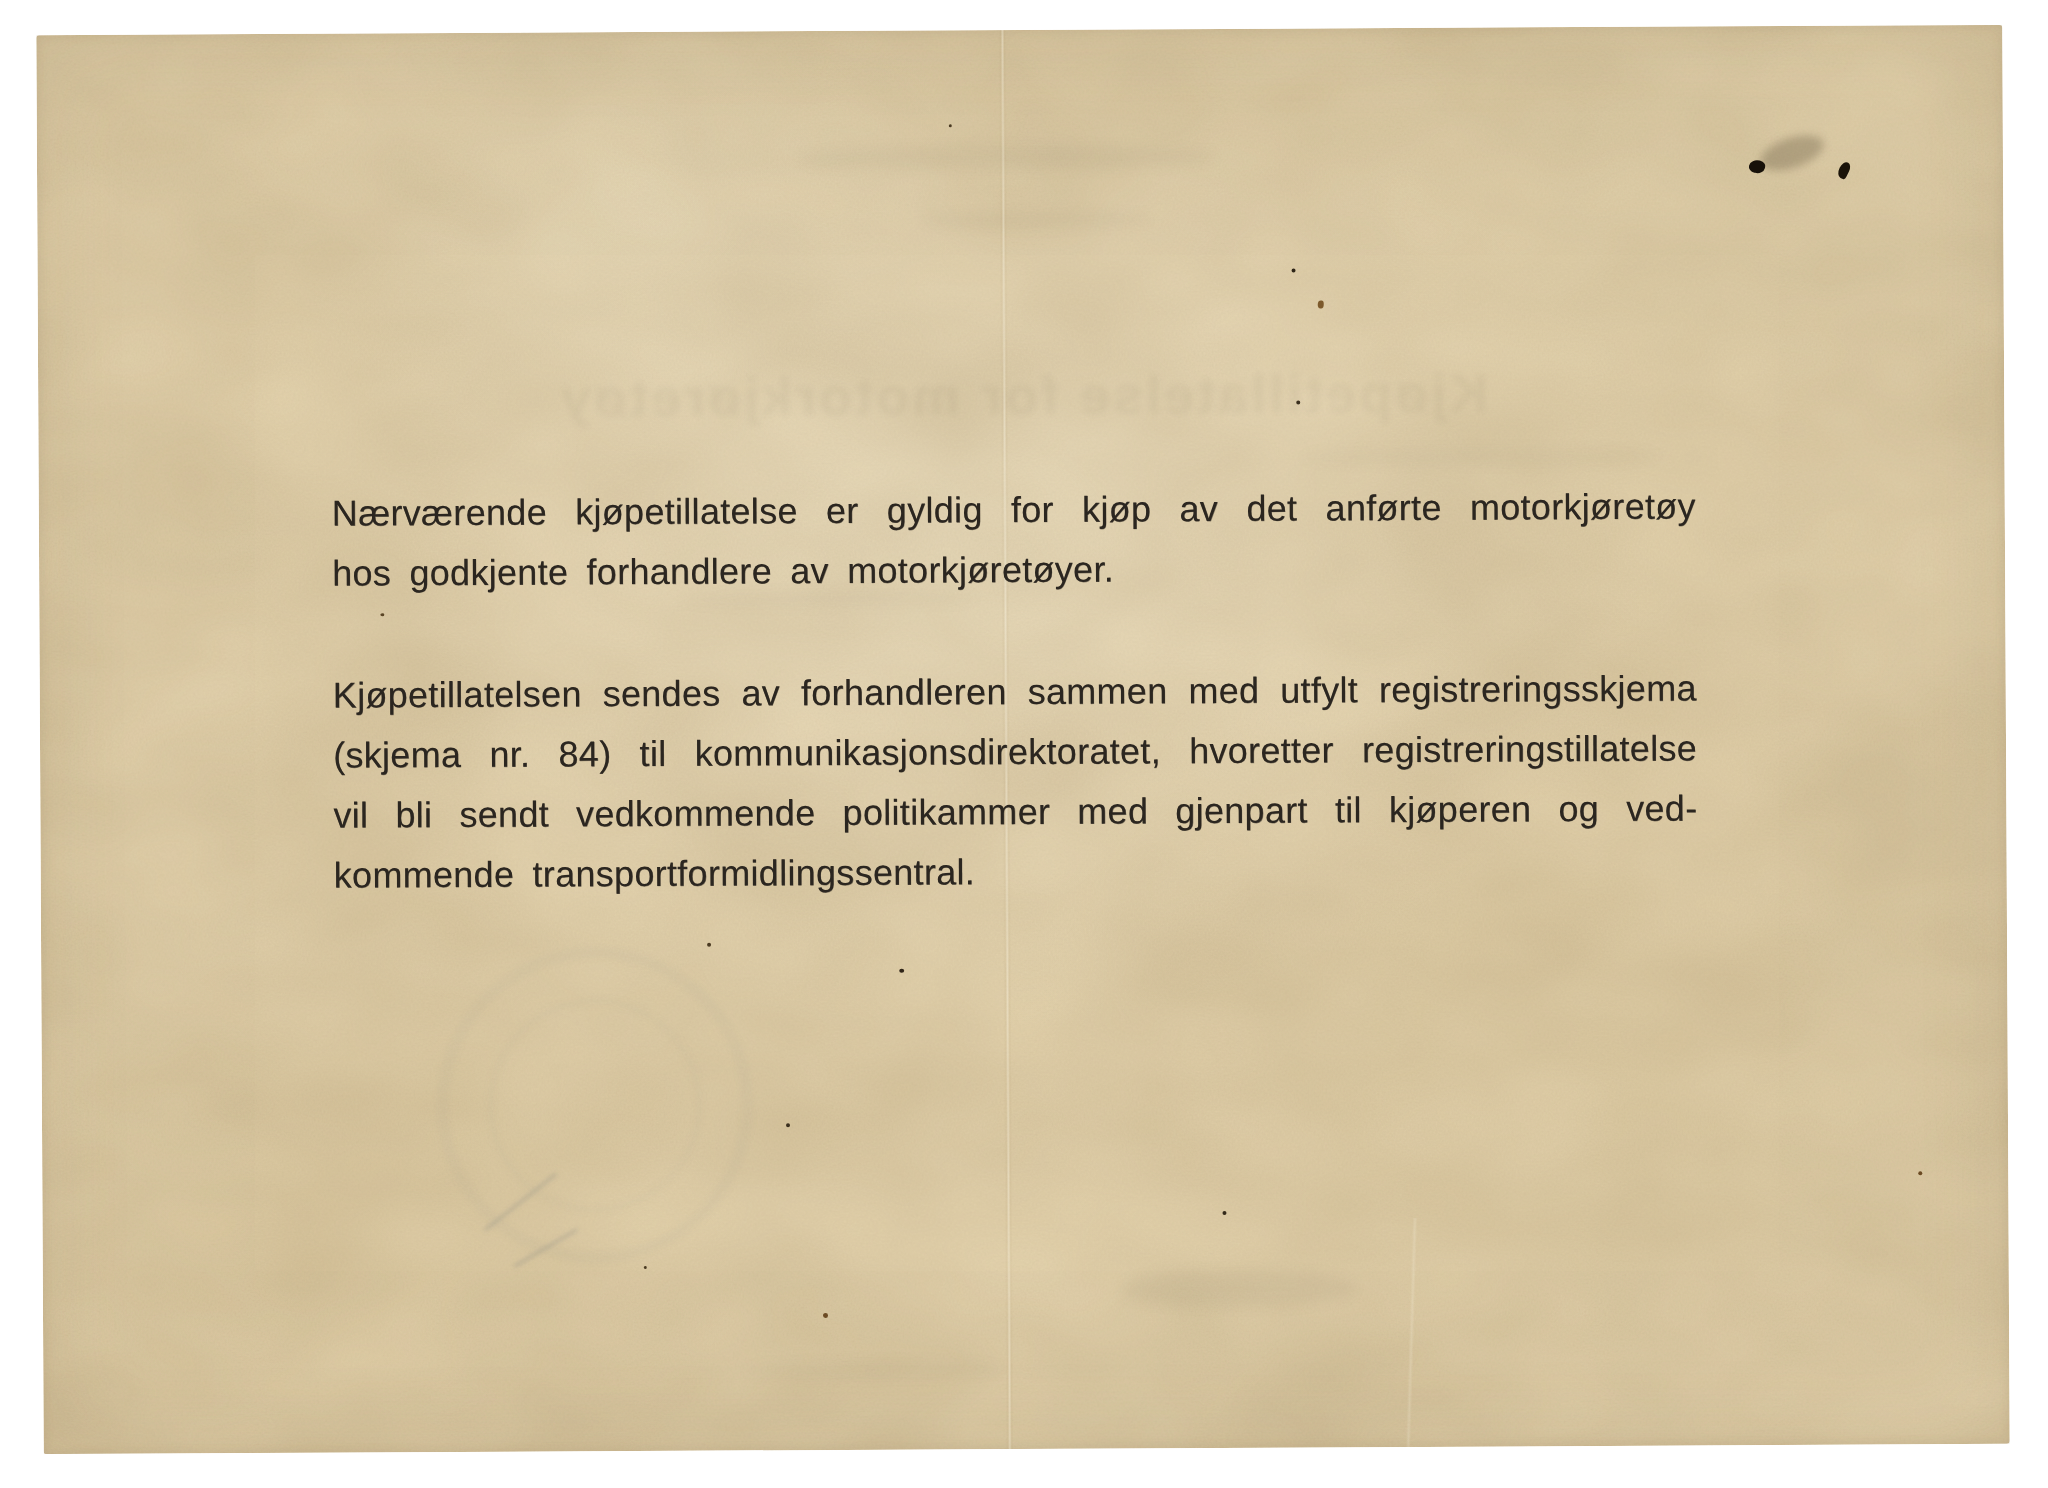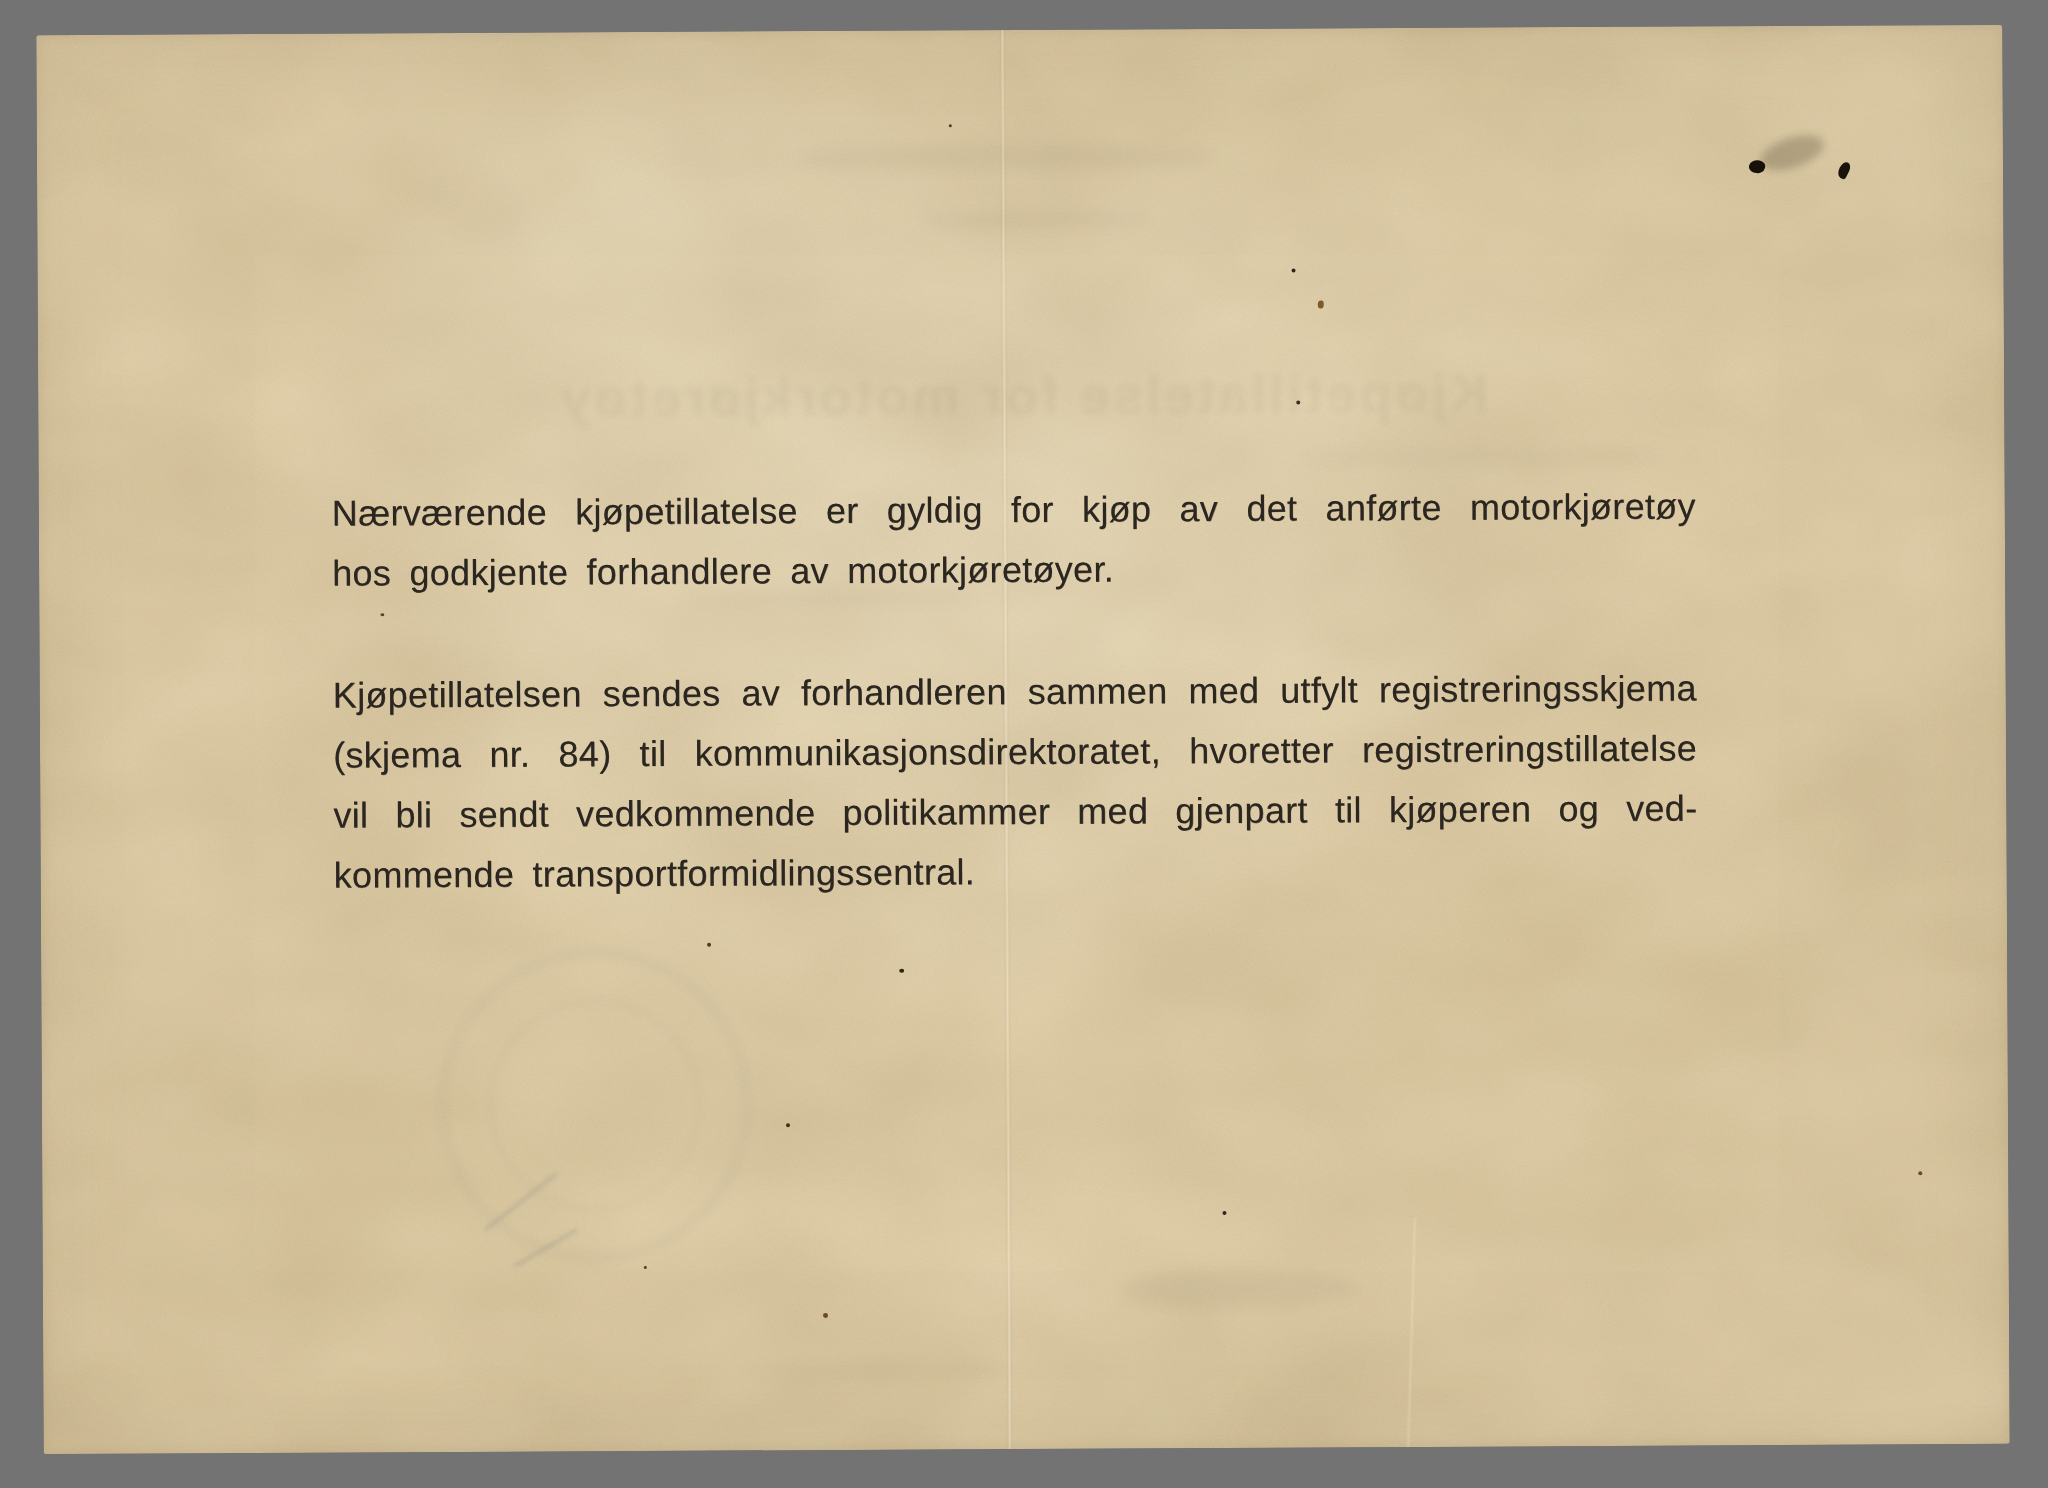--- a/index.html
+++ b/index.html
@@ -5,21 +5,21 @@
   html, body {
     margin: 0; padding: 0;
     width: 2048px; height: 1488px;
     background: #070604;
     overflow: hidden;
     font-family: "Liberation Sans", sans-serif;
   }
   .scan {
     position: relative;
     width: 2048px; height: 1488px;
-    background: #737373;
+    background: #ffffff;
     overflow: hidden;
     text-decoration: underline;
   }
   
   .paper {
     position: absolute;
     left: 40px; top: 30px;
     width: 1966px; height: 1419px;
     background-color: #e9d8b2;
     background-image:

